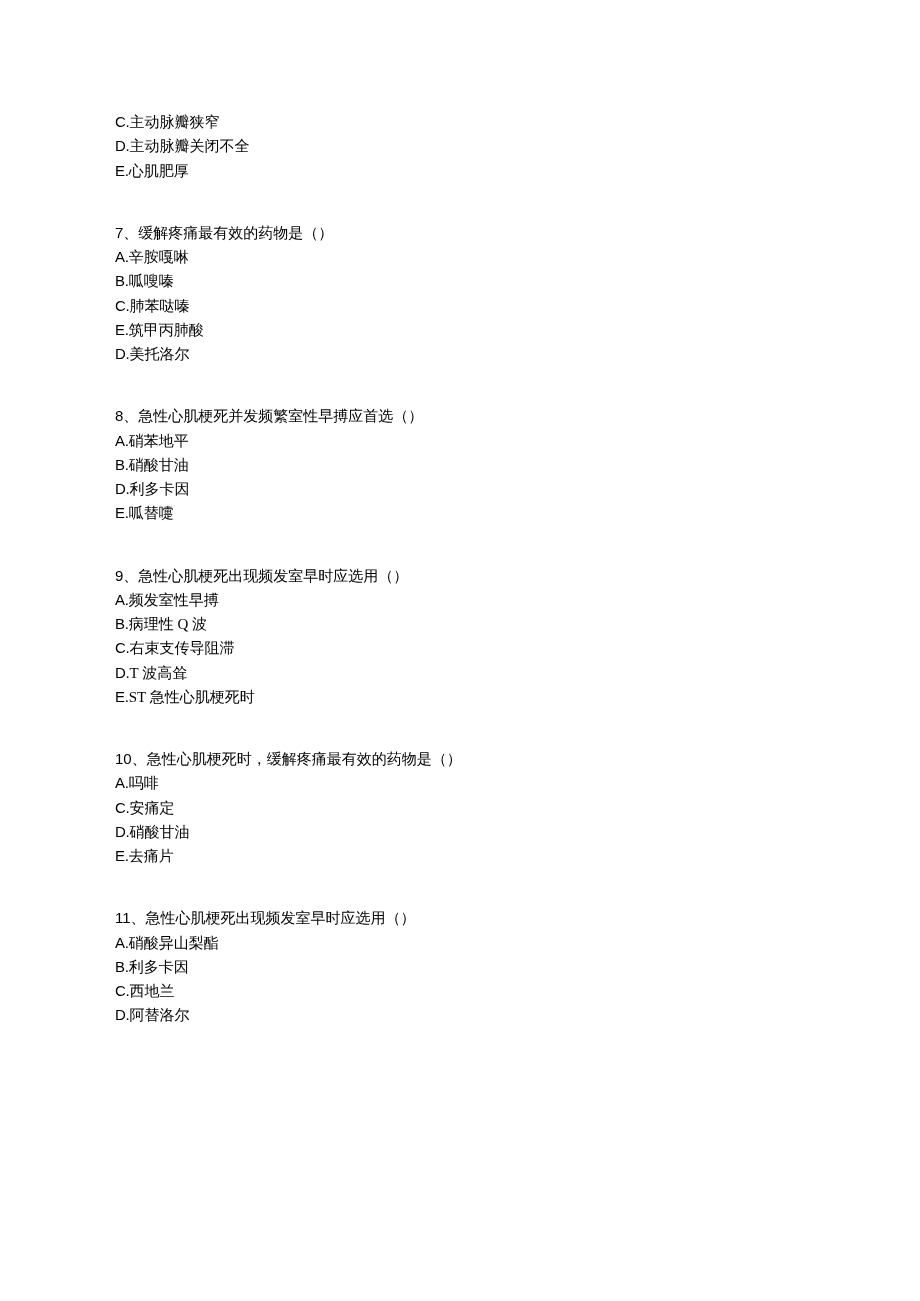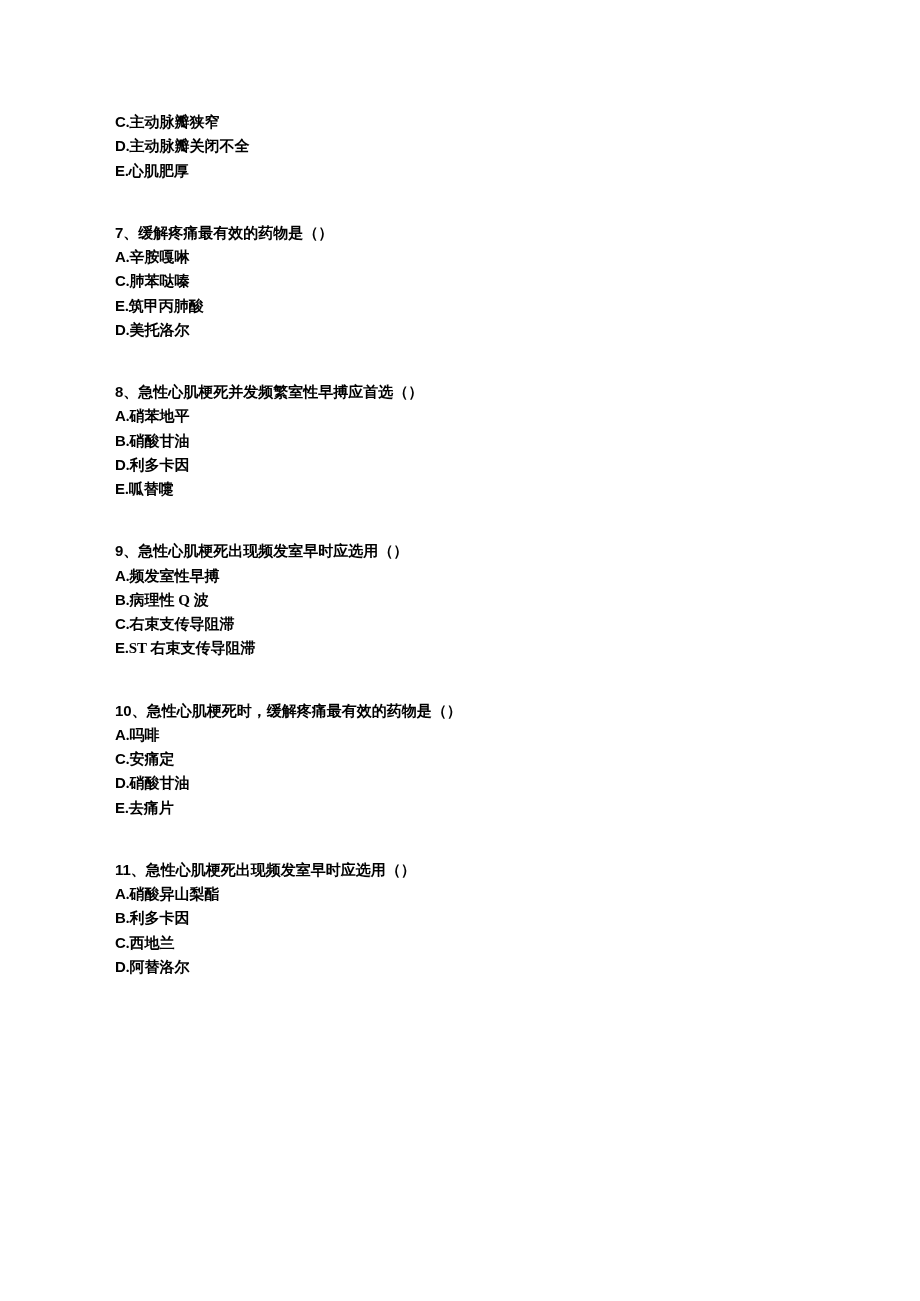--- a/index.html
+++ b/index.html
@@ -15,55 +15,56 @@
       padding: 110px 115px 60px 115px;
       font-size: 15px;
       line-height: 1.55;
       color: #000000;
     }
     .question-block {
       margin-bottom: 38px;
     }
     .line {
       display: block;
-      font-weight: bold;
     }
     .latin {
       font-family: Arial, "Helvetica Neue", Helvetica, sans-serif;
     }
   </style>
 </head>
 <body>
 
 <div id="content">
     <div class="question-block">
       <span class="line"><span class="latin">C</span><span>.主动脉瓣狭窄</span></span>
       <span class="line"><span class="latin">D</span><span>.主动脉瓣关闭不全</span></span>
       <span class="line"><span class="latin">E</span><span>.心肌肥厚</span></span>
     </div>
     <div class="question-block">
       <span class="line"><span class="latin">7</span><span>、缓解疼痛最有效的药物是（）</span></span>
       <span class="line"><span class="latin">A</span><span>.辛胺嘎啉</span></span>
+      <span class="line"><span class="latin">B</span><span>.呱嗖嗪</span></span>
       <span class="line"><span class="latin">C</span><span>.肺苯哒嗪</span></span>
       <span class="line"><span class="latin">E</span><span>.筑甲丙肺酸</span></span>
       <span class="line"><span class="latin">D</span><span>.美托洛尔</span></span>
     </div>
     <div class="question-block">
       <span class="line"><span class="latin">8</span><span>、急性心肌梗死并发频繁室性早搏应首选（）</span></span>
       <span class="line"><span class="latin">A</span><span>.硝苯地平</span></span>
       <span class="line"><span class="latin">B</span><span>.硝酸甘油</span></span>
       <span class="line"><span class="latin">D</span><span>.利多卡因</span></span>
       <span class="line"><span class="latin">E</span><span>.呱替嚏</span></span>
     </div>
     <div class="question-block">
       <span class="line"><span class="latin">9</span><span>、急性心肌梗死出现频发室早时应选用（）</span></span>
       <span class="line"><span class="latin">A</span><span>.频发室性早搏</span></span>
       <span class="line"><span class="latin">B</span><span>.病理性 Q 波</span></span>
       <span class="line"><span class="latin">C</span><span>.右束支传导阻滞</span></span>
-      <span class="line"><span class="latin">E</span><span>.ST 右束支传导阻滞</span></span>
+      <span class="line"><span class="latin">D</span><span>.T 波高耸</span></span>
+      <span class="line"><span class="latin">E</span><span>.ST 急性心肌梗死时</span></span>
     </div>
     <div class="question-block">
       <span class="line"><span class="latin">10</span><span>、急性心肌梗死时，缓解疼痛最有效的药物是（）</span></span>
       <span class="line"><span class="latin">A</span><span>.吗啡</span></span>
       <span class="line"><span class="latin">C</span><span>.安痛定</span></span>
       <span class="line"><span class="latin">D</span><span>.硝酸甘油</span></span>
       <span class="line"><span class="latin">E</span><span>.去痛片</span></span>
     </div>
     <div class="question-block">
       <span class="line"><span class="latin">11</span><span>、急性心肌梗死出现频发室早时应选用（）</span></span>

